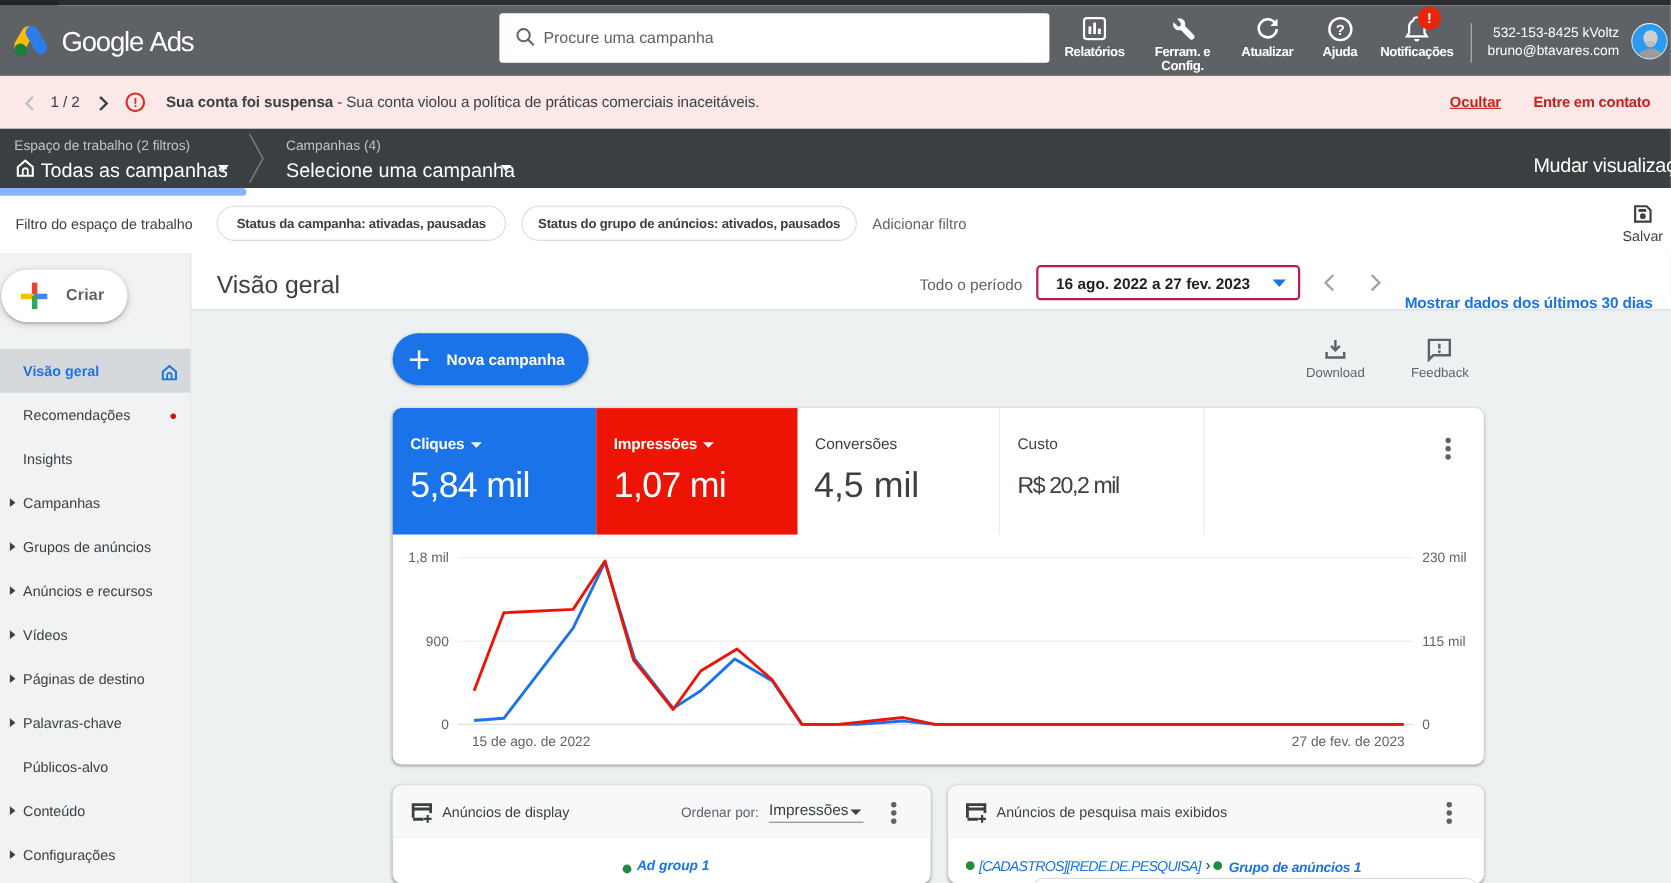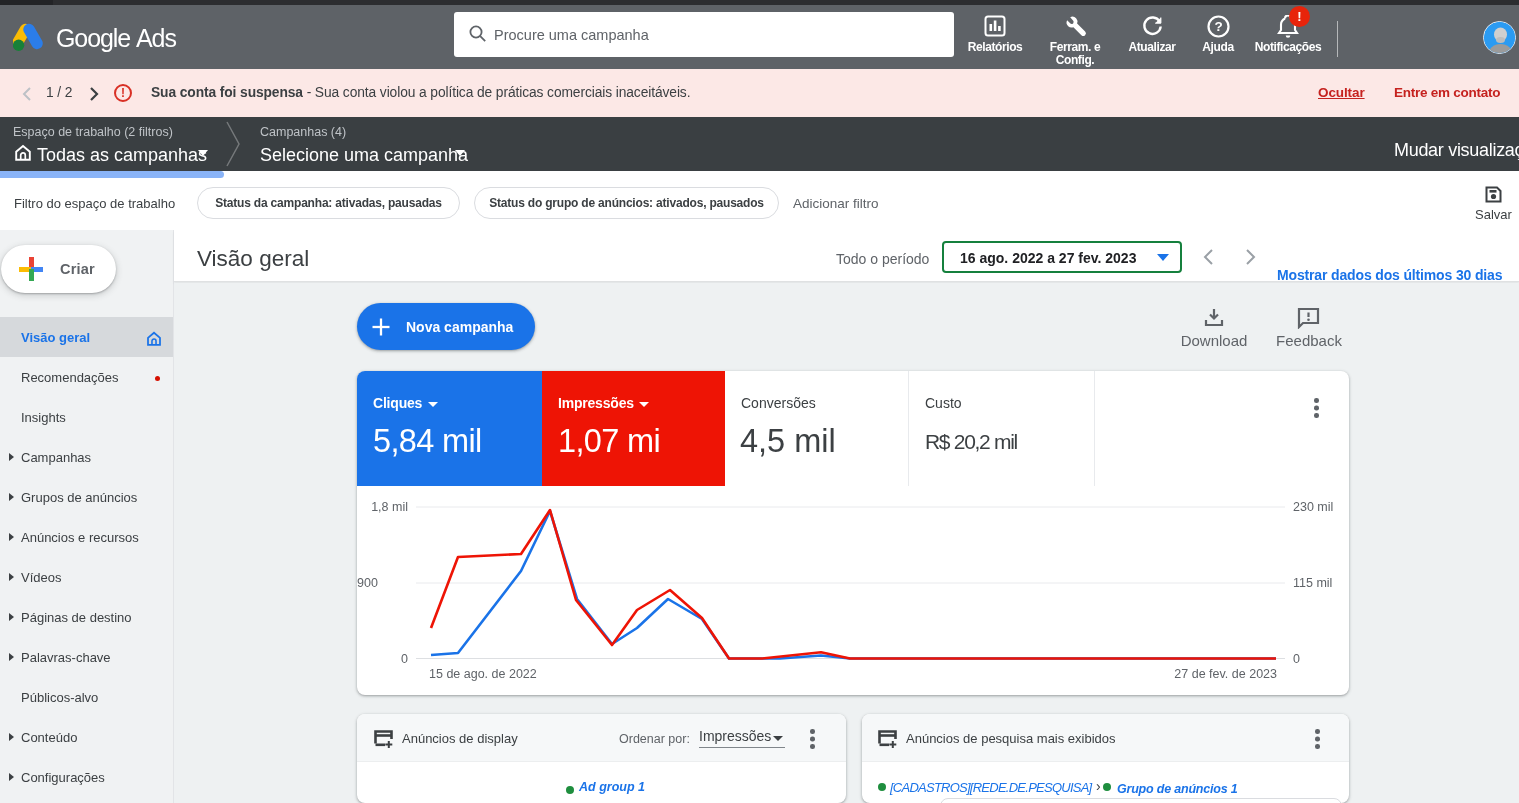--- a/index.html
+++ b/index.html
@@ -44,29 +44,29 @@
 #criar{left:1px;top:245px;width:115px;height:48px;background:#fff;border-radius:24px;box-shadow:0 1px 2px rgba(60,64,67,.35),0 2px 6px 1px rgba(60,64,67,.18);position:absolute;}
 #criar .txt{position:absolute;left:59px;top:16px;font-size:14.5px;color:#5f6368;font-weight:bold;letter-spacing:.2px;}
 .menu{position:absolute;left:0;width:173px;height:40px;font-size:13px;color:#3c4043;}
 .menu .t{position:absolute;left:21px;top:13px;}
 .menu .tri{position:absolute;left:9px;top:16px;width:0;height:0;border-top:4px solid transparent;border-bottom:4px solid transparent;border-left:5px solid #3c4043;}
 #mi-sel{background:#d6d9dc;font-weight:bold;}
 
 #titlebar{left:174px;top:230px;width:1345px;height:52px;background:#fff;border-bottom:1px solid #dfe1e2;box-shadow:0 2px 3px rgba(0,0,0,0.05);}
 #pagetitle{left:197px;top:246px;font-size:22.5px;color:#3c4043;}
 #periodo{left:836px;top:251px;font-size:14px;color:#5f6368;}
-#datebox{left:942px;top:241px;width:240px;height:32px;border:2px solid #15803d;border-radius:4px;background:#fff;}
+#datebox{left:942px;top:241px;width:240px;height:32px;border:2px solid #be185d;border-radius:4px;background:#fff;}
 #datebox .dt{position:absolute;left:16px;top:7px;font-size:14px;font-weight:bold;color:#202124;letter-spacing:0;}
 #datebox .tri{position:absolute;left:213px;top:11px;border-left:6px solid transparent;border-right:6px solid transparent;border-top:7px solid #1a73e8;width:0;height:0;}
 #mostrar{left:1277px;top:251px;font-size:14px;font-weight:bold;color:#1a73e8;letter-spacing:-0.15px;margin-top:16px;}
 
 #content{left:174px;top:283px;width:1345px;height:520px;background:#eef1f2;}
 #novabtn{left:357px;top:303px;width:178px;height:47px;border-radius:24px;background:#1a73e8;box-shadow:0 1px 2px rgba(60,64,67,.3),0 1px 3px 1px rgba(60,64,67,.15);}
 #novabtn .txt{position:absolute;left:49px;top:16px;font-size:14px;font-weight:bold;color:#fff;letter-spacing:0;}
-.iconlbl{position:absolute;text-align:center;font-size:15px;color:#5f6368;}
+.iconlbl{position:absolute;text-align:center;font-size:12px;color:#5f6368;}
 
 #ovcard{left:357px;top:371px;width:992px;height:324px;background:#fff;border-radius:8px;box-shadow:0 1px 2px rgba(60,64,67,.3),0 1px 3px 1px rgba(60,64,67,.15);}
 .tile{position:absolute;top:0;height:115px;}
 #tile-cliques{left:0;width:185px;background:#1a73e8;border-radius:8px 0 0 0;color:#fff;}
 #tile-impr{left:185px;width:183px;background:#ee1405;color:#fff;}
 #tile-conv{left:368px;width:184px;color:#3c4043;border-right:1px solid #e8eaed;}
 #tile-custo{left:552px;width:186px;color:#3c4043;border-right:1px solid #e8eaed;}
 .tile .lb{position:absolute;left:16px;top:24px;font-size:14px;font-weight:bold;letter-spacing:-0.2px;}
 .tile .lbr{position:absolute;left:16px;top:24px;font-size:14px;}
 .tile .vl{position:absolute;left:16px;top:52px;font-size:32.5px;letter-spacing:-0.65px;}
@@ -127,20 +127,21 @@
   </div>
   <div class="hnav" style="left:1238px;width:100px;">
     <svg width="26" height="25" viewBox="0 0 26 25">
         <path d="M10 3.5 a3 3 0 0 1 6 0 a7 7 0 0 1 4 6.5 l0 5 l2 3 l-18 0 l2 -3 l0 -5 a7 7 0 0 1 4 -6.5" fill="none" stroke="#fff" stroke-width="2.1"></path>
         <path d="M10.7 20.5 a2.3 2.3 0 0 0 4.6 0" fill="#fff"></path>
       </svg>
     <div class="lbl">Notificações</div>
   </div>
   <div class="abs" style="left:1289px;top:1px;width:21px;height:21px;border-radius:50%;background:#e8240b;color:#fff;text-align:center;font-size:13px;font-weight:bold;line-height:21px;">!</div>
   <div class="abs" id="hdivider"></div>
+  <div class="abs" id="acct">532-153-8425 kVoltz<br>bruno@btavares.com</div>
   <div class="abs" id="avatar">
     <svg width="33" height="33" viewBox="0 0 33 33">
         <circle cx="16.5" cy="16.5" r="16.5" fill="#2b9bf2"></circle>
         <ellipse cx="16.5" cy="12.5" rx="6.5" ry="7" fill="#cfcfcf"></ellipse>
         <path d="M4 33 a12.5 11 0 0 1 25 0 Z" fill="#9b9b9b"></path>
         <ellipse cx="16.5" cy="18" rx="4.5" ry="3" fill="#bdbdbd"></ellipse>
       </svg>
   </div>
 </div>
 <div class="abs" id="banner">
@@ -303,21 +304,21 @@
   <div class="kebab" style="left:957px;top:27px;"></div>
   <div id="chartwrap">
     <svg class="abs" style="left:0;top:115px" width="992" height="209" viewBox="0 0 992 209">
       <line x1="59" y1="21" x2="928" y2="21" stroke="#e9eaed" stroke-width="1"></line>
       <line x1="59" y1="97" x2="928" y2="97" stroke="#e9eaed" stroke-width="1"></line>
       <line x1="59" y1="172.5" x2="928" y2="172.5" stroke="#dddfe2" stroke-width="1"></line>
       <polyline points="74,169 101,167 164,85 193,25 220,113 255,158 280,142 311,113 345,133 372,172.5 423,172.5 464,169.5 493,172.5 919,172.5" fill="none" stroke="#1a73e8" stroke-width="2.6" stroke-linejoin="round"></polyline>
       <polyline points="74,142 101,71 164,68 193,24 219,114 255,159 280,124 313,104 345,132 372,172.5 405,172.5 464,166.3 493,172.5 919,172.5" fill="none" stroke="#ee1405" stroke-width="2.6" stroke-linejoin="round"></polyline>
     </svg>
     <div class="abs" style="left:0px;top:129px;width:51px;text-align:right;font-size:12.5px;color:#5f6368;">1,8 mil</div>
-    <div class="abs" style="left:0px;top:205px;width:51px;text-align:left;font-size:12.5px;color:#5f6368;">900</div>
+    <div class="abs" style="left:0px;top:205px;width:51px;text-align:right;font-size:12.5px;color:#5f6368;">900</div>
     <div class="abs" style="left:0px;top:281px;width:51px;text-align:right;font-size:12.5px;color:#5f6368;">0</div>
     <div class="abs" style="left:936px;top:129px;font-size:12.5px;color:#5f6368;">230 mil</div>
     <div class="abs" style="left:936px;top:205px;font-size:12.5px;color:#5f6368;">115 mil</div>
     <div class="abs" style="left:936px;top:281px;font-size:12.5px;color:#5f6368;">0</div>
     <div class="abs" style="left:72px;top:296px;font-size:12.5px;color:#5f6368;">15 de ago. de 2022</div>
     <div class="abs" style="left:770px;top:296px;width:150px;text-align:right;font-size:12.5px;color:#5f6368;">27 de fev. de 2023</div>
   </div>
 </div>
 <div class="bcard" id="bcard1" style="left:357px;top:714px;width:489px;height:89px;">
   <div class="bhead"></div>

